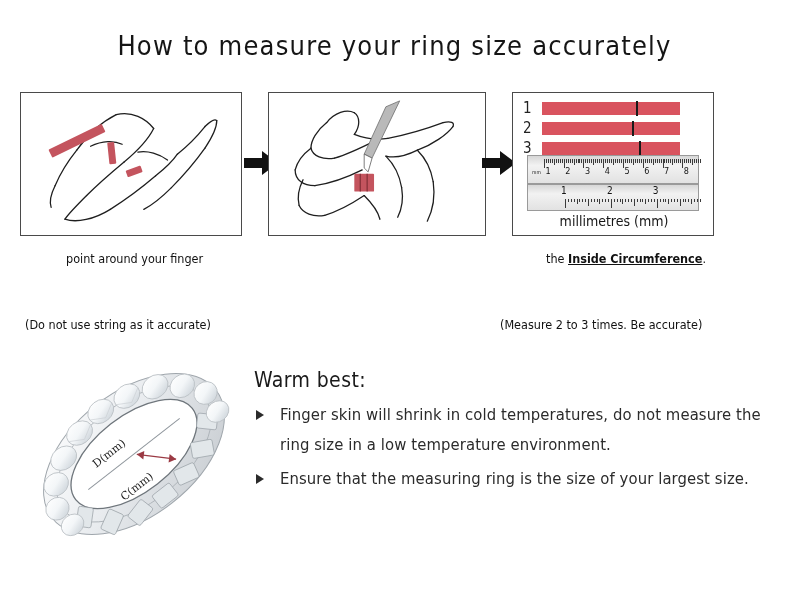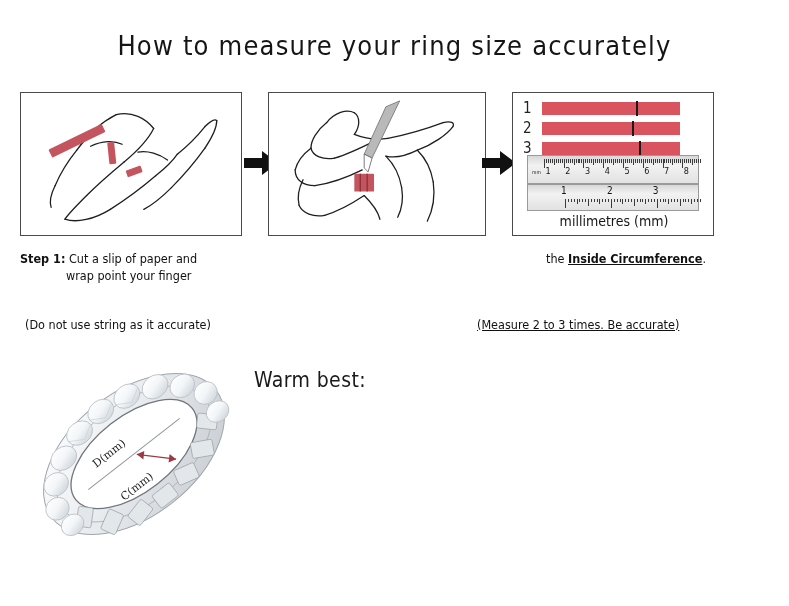--- a/index.html
+++ b/index.html
@@ -144,21 +144,21 @@
   .emph { font-weight: bold; text-decoration: underline; }
 
   .note-block {
     position: absolute;
     font-family: "DejaVu Sans Condensed", "Liberation Sans", sans-serif;
     font-size: 12.5px;
     color: #111111;
     white-space: nowrap;
   }
   #note-1 { left: 25px;  top: 317px; }
-  #note-3 { left: 477px; top: 317px; text-decoration: underline; }
+  #note-3 { left: 500px; top: 317px; }
 
   
   #ring-figure {
     position: absolute;
     left: 18px;
     top: 352px;
     width: 232px;
     height: 205px;
   }
   .dim-label {
@@ -471,25 +471,21 @@
           <div class="ruler-tick" style="left: 169.92px; top: 44px; height: 3px;"></div>
           <div class="ruler-tick" style="left: 172.787px; top: 44px; height: 3px;"></div>
         </div>
     </div>
 
     <div id="mm-caption">millimetres (mm)</div>
   </div>
 </div>
 
 <div class="caption-block" id="caption-1">
-  <div class="caption-line">
-    <span class="step-label">Step 1:</span>
-    <span>Cut a slip of paper and</span>
-  </div>
-  <div class="caption-line caption-indent">wrap point your finger</div>
+  <div class="caption-line caption-indent">point around your finger</div>
 </div>
 
 <div class="caption-block" id="caption-2">
 </div>
 
 <div class="caption-block" id="caption-3">
   <div class="caption-line caption-indent">
     <span>the </span><span class="emph">Inside Circumference</span><span>.</span>
   </div>
 </div>
@@ -557,13 +553,21 @@
 
     </svg><span></span>
   
   <div class="dim-label" id="label-d">D(mm)</div>
   <div class="dim-label" id="label-c">C(mm)</div>
 </div>
 
 <div id="tips-heading">Warm best:</div>
 
 <div id="tips-list">
+  <div class="tip-item">
+    <span class="tip-bullet"></span>
+    <span>Finger skin will shrink in cold temperatures, do not measure the ring size in a low temperature environment.</span>
+  </div>
+  <div class="tip-item">
+    <span class="tip-bullet"></span>
+    <span>Ensure that the measuring ring is the size of your largest size.</span>
+  </div>
 </div>
 
 </body></html>

